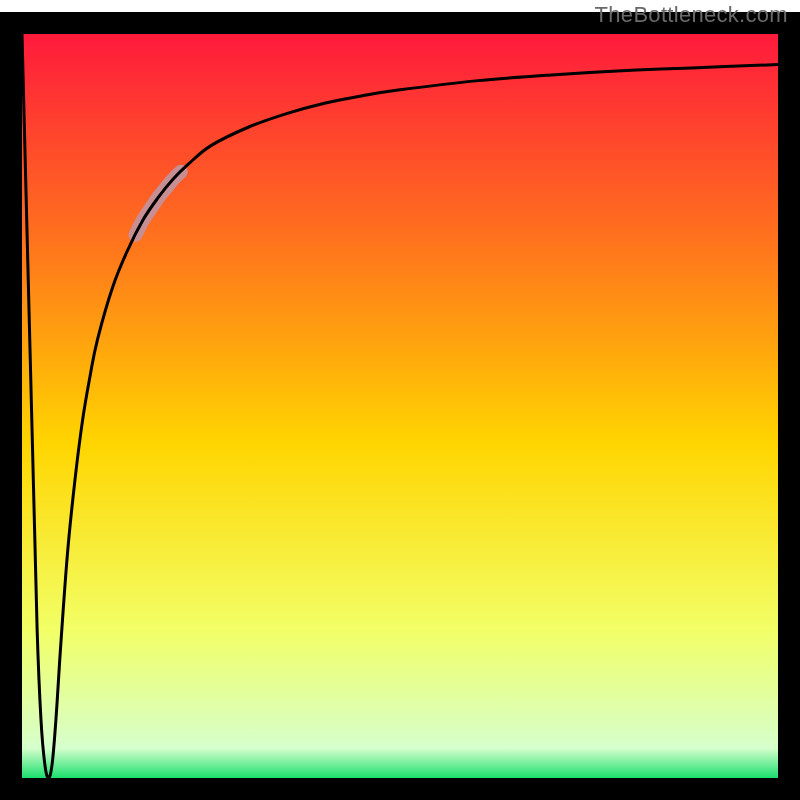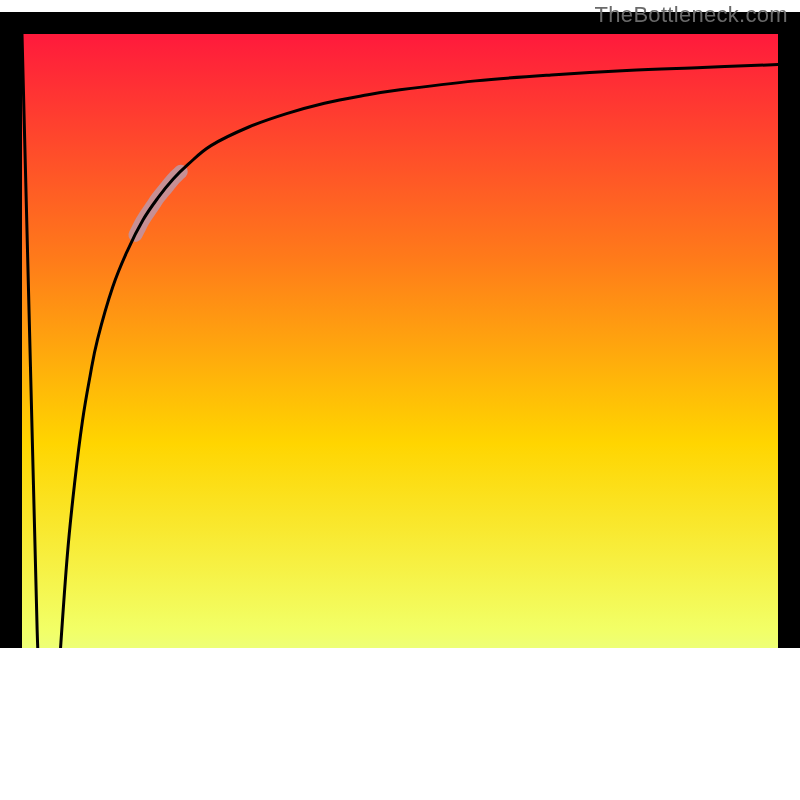--- a/index.html
+++ b/index.html
@@ -4,21 +4,21 @@
 <style>
   body {
     margin: 0;
     padding: 0;
     background: #ffffff;
     font-family: Arial, Helvetica, sans-serif;
   }
   .container {
     position: relative;
     width: 800px;
-    height: 648px;
+    height: 800px;
     margin: 0 auto;
   }
   .attribution {
     position: absolute;
     top: 2px;
     right: 12px;
     font-size: 22px;
     color: #6a6a6a;
     font-weight: 400;
     letter-spacing: 0.3px;

